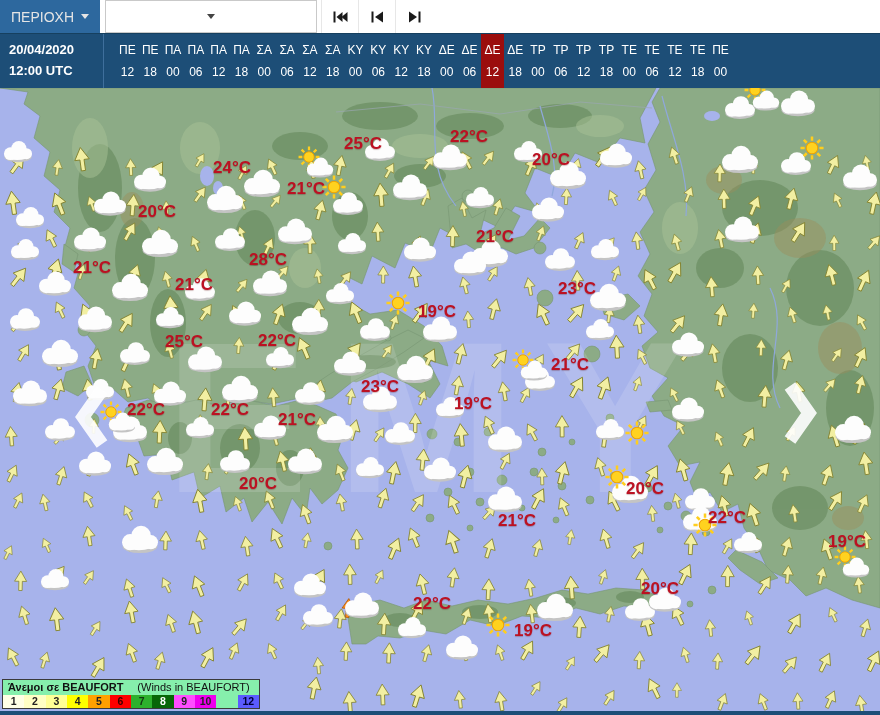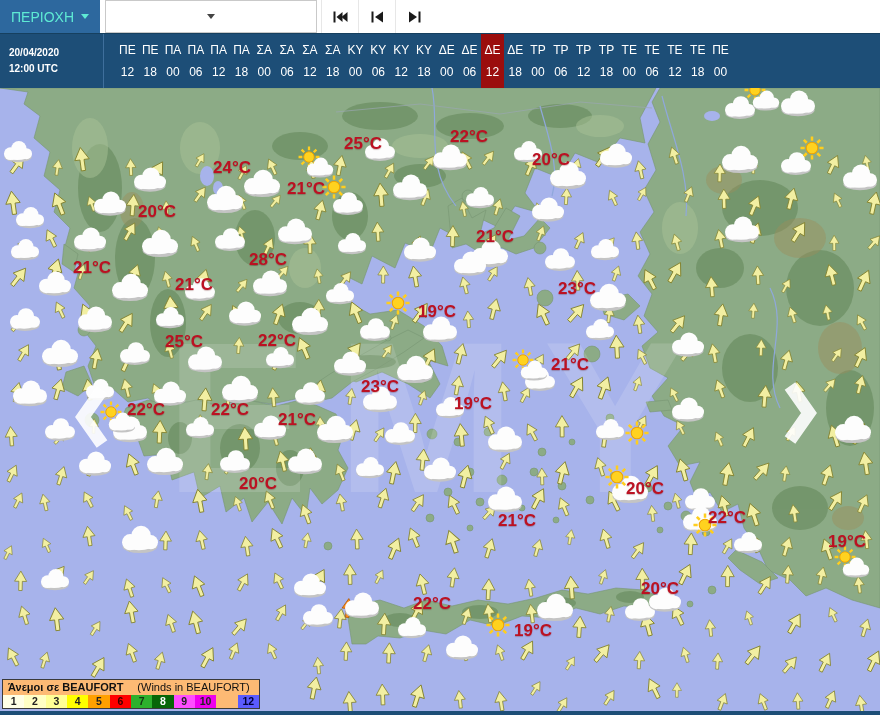--- a/index.html
+++ b/index.html
@@ -1,35 +1,35 @@
 <!DOCTYPE html>
 <html><head>
 <meta charset="utf-8">
 <style>
   * { margin:0; padding:0; box-sizing:border-box; }
   body { font-family:"Liberation Sans", sans-serif; background:#fff; }
   #app { width:880px; height:715px; position:relative; overflow:hidden; border-bottom:none; }
 
   
   .toolbar { height:33px; display:flex; align-items:stretch; background:#fff; }
-  .btn-region { width:100px; background:#2d689e; color:#5eead4; font-size:14px;
+  .btn-region { width:100px; background:#2d689e; color:#e5e5e5; font-size:14px;
     display:flex; align-items:center; justify-content:center; gap:7px; cursor:pointer; border:none; }
   .caret-down { width:0; height:0; border-left:4px solid transparent; border-right:4px solid transparent;
     border-top:5px solid currentColor; display:inline-block; }
   .btn-date { margin-left:5px; width:212px; background:#fff; border:1px solid #c9c9c9; color:#333;
     font-size:14px; display:flex; align-items:center; justify-content:center; gap:9px; cursor:pointer; }
   .nav-group { display:flex; margin-left:4px; }
   .nav-btn { width:37px; background:#fff; border:none; border-left:1px solid #e7e7e7;
     display:flex; align-items:center; justify-content:center; cursor:pointer; }
   .nav-btn svg { fill:#1a1a1a; }
 
   
   .timeline { height:55px; background:#1d4e77; display:flex; color:#fff; border-top:1px solid #16405f; }
   .tl-date { width:104px; padding-left:9px; display:flex; flex-direction:column; justify-content:center;
-    font-weight:bold; font-size:10px; line-height:1.6; border-right:1px solid #3f6f9c; }
+    font-weight:bold; font-size:13px; line-height:1.6; border-right:1px solid #3f6f9c; }
   .tl-cols { width:616px; margin-left:12px; display:flex;justify-content:space-between; }
   .tl-col { flex:1; display:flex; flex-direction:column; align-items:center; justify-content:center;
     font-size:12px; line-height:1.85; cursor:pointer; }
   .tl-col.selected { background:#9b0d0d; }
 
   
   .map { position:relative; width:880px; height:623px; background:var(--sea,#a7b3eb); overflow:hidden; }
   .map svg.layer { position:absolute; left:0; top:0; width:880px; height:623px; }
   .watermark { position:absolute; left:440px; top:330px; transform:translate(-50%,-50%);
     font-size:215px; font-weight:bold; color:rgba(255,255,255,0.14); letter-spacing:28px;
@@ -47,21 +47,21 @@
   .tb2 .b { font-weight:bold; }
   .tb2 .red { color:#e31220; font-weight:bold; }
   .tb3 { font-size:12px; color:#222; margin-top:1px; }
   .tb3 .red { color:#d9402f; }
 
   .chev { position:absolute; width:44px; height:66px; cursor:pointer; opacity:0.9; }
   .chev svg { width:100%; height:100%; }
   .chev.left { left:70px; top:296px; }
   .chev.right { left:778px; top:292px; }
 
-  .legend { position:absolute; left:2px; bottom:2px; width:258px; background:#fdba74;
+  .legend { position:absolute; left:2px; bottom:2px; width:258px; background:#86efac;
     border:1px solid #3a3a3a; }
   .legend-title { display:flex; gap:14px; padding:1px 5px 0 5px; font-size:11px; color:#111;
     align-items:baseline; height:15px; }
   .legend-title .gr { font-weight:bold; }
   .legend-scale { display:flex; height:13px; }
   .legend-cell { flex:1; font-size:10.5px; font-weight:bold; display:flex; align-items:center;
     justify-content:center; line-height:1; }
 
   .bottom-bar { height:4px; background:#1d4e77; }
 </style>

